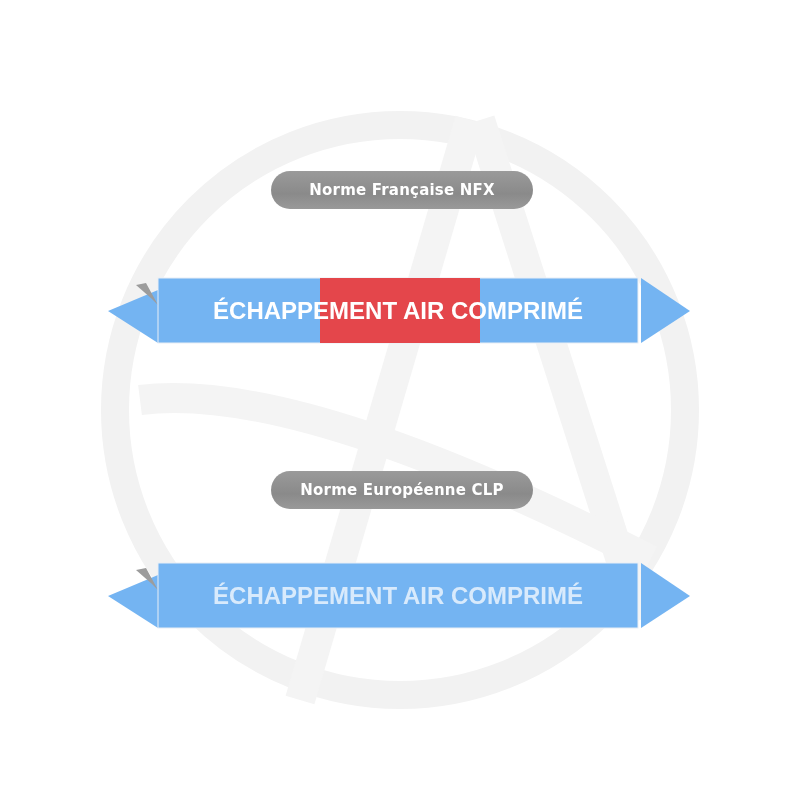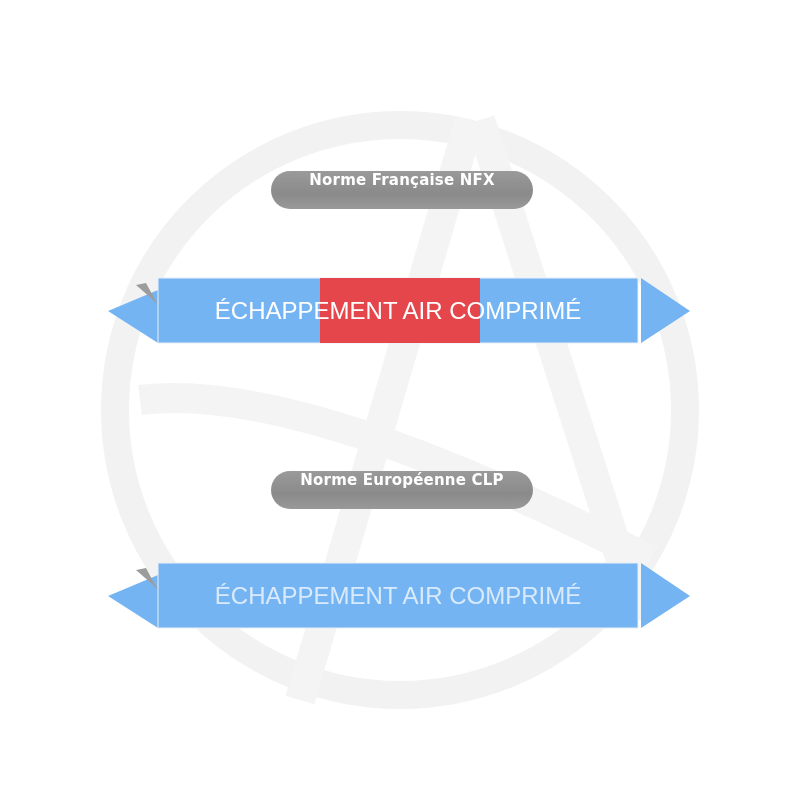--- a/index.html
+++ b/index.html
@@ -1,24 +1,24 @@
 <!DOCTYPE html>
 <html><head>
 <meta charset="utf-8">
 <style>
   html, body { margin:0; padding:0; }
   body { width:800px; height:800px; background:#ffffff; position:relative; overflow:hidden; font-family:"Liberation Sans", sans-serif; }
   .watermark { position:absolute; left:0; top:0; width:800px; height:800px; }
   .pill { position:absolute; left:271px; width:262px; height:38px; border-radius:19px;
           background:linear-gradient(#9a9a9a,#8a8a8a 60%,#999); color:#fff; font-family:"DejaVu Sans", sans-serif;
-          font-weight:bold; font-size:15px; display:flex; align-items:flex-start; justify-content:center; letter-spacing:0.2px; }
+          font-weight:bold; font-size:15px; display:flex; align-items:center; justify-content:center; letter-spacing:0.2px; }
   .band { position:absolute; left:108px; width:584px; height:68px; }
   .band svg { position:absolute; left:0; top:0; }
   .band-text { position:absolute; left:50px; width:480px; top:0; height:68px; display:flex; align-items:center; justify-content:center;
-               color:#fff; font-weight:normal; font-size:24px; font-family:"Liberation Sans", sans-serif; }
+               color:#fff; font-weight:bold; font-size:24px; font-family:"Liberation Sans", sans-serif; }
   .band-text.faded { color:rgba(255,255,255,0.72); }
 </style>
 </head>
 <body>
 
 <svg class="watermark" viewBox="0 0 800 800" width="800" height="800">
   <circle cx="400" cy="410" r="285" fill="none" stroke="#f2f2f2" stroke-width="28"></circle>
   <path d="M470 120 L300 700" stroke="#f4f4f4" stroke-width="30" fill="none"></path>
   <path d="M480 120 L640 620" stroke="#f4f4f4" stroke-width="30" fill="none"></path>
   <path d="M140 400 Q300 380 650 560" stroke="#f4f4f4" stroke-width="30" fill="none"></path>

